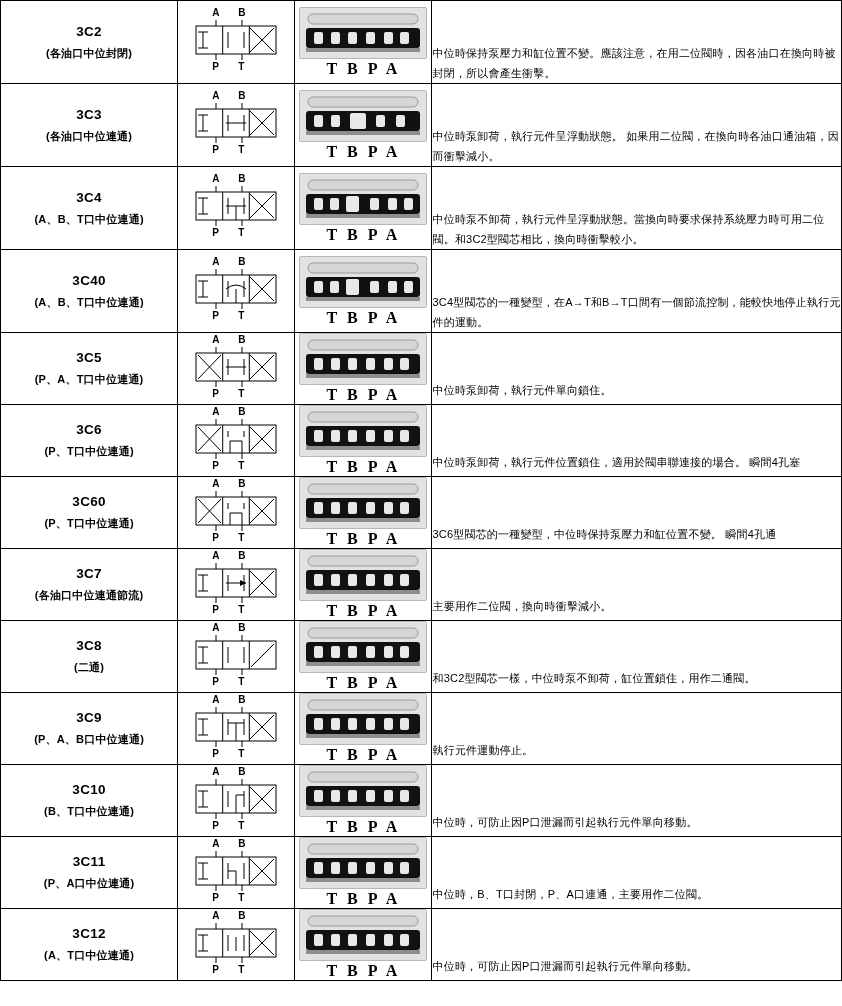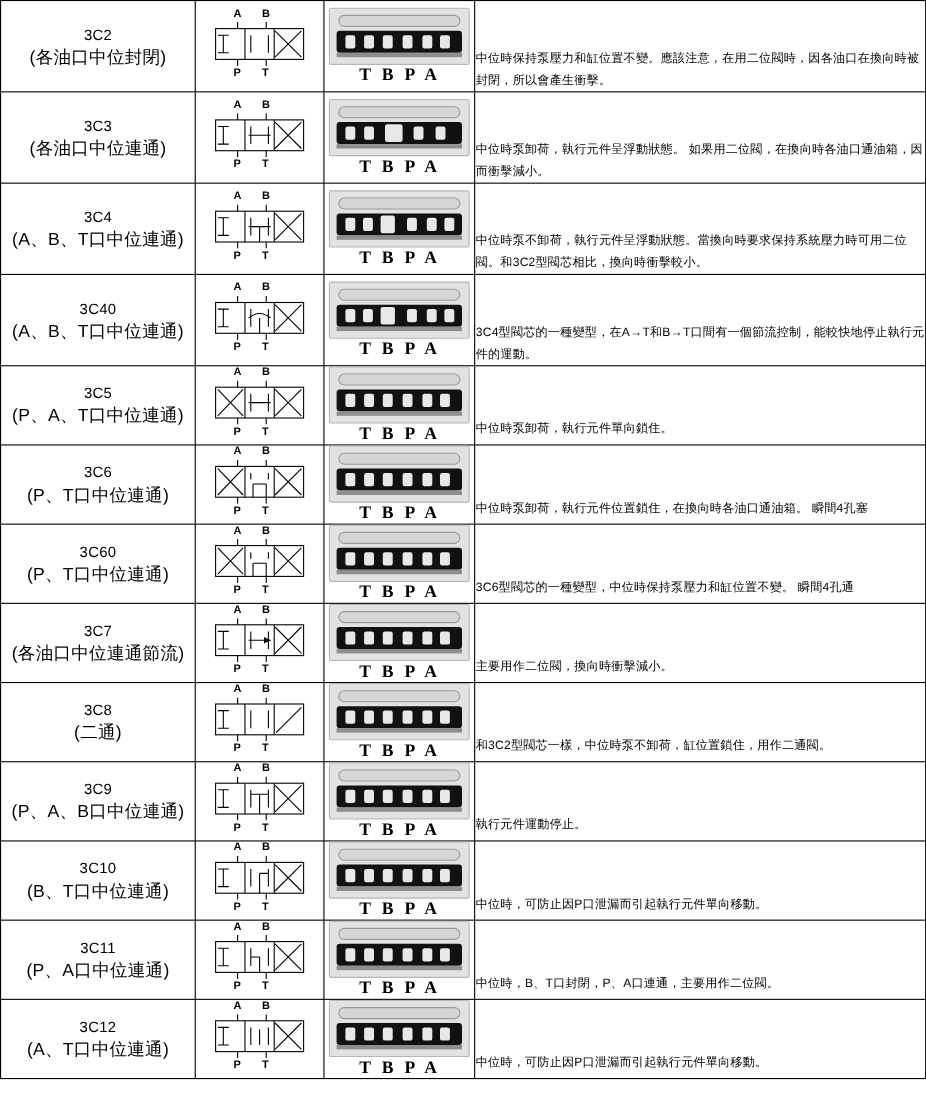--- a/index.html
+++ b/index.html
@@ -20,20 +20,21 @@
   }
   table.spec-table td {
     border: 1px solid #000000;
     vertical-align: middle;
     padding: 0;
   }
   td.col-code {
     width: 176px;
     text-align: center;
     padding: 4px 2px;
+    font-weight: bold;
   }
   td.col-symbol {
     width: 116px;
     text-align: center;
     padding: 2px 0;
   }
   td.col-spool {
     width: 136px;
     text-align: center;
     padding: 3px 0;
@@ -43,21 +44,21 @@
     padding: 6px 9px 6px 9px;
     vertical-align: middle;
   }
   .code-main {
     font-size: 13.5px;
     color: #000;
     line-height: 19px;
     letter-spacing: 0.3px;
   }
   .code-sub {
-    font-size: 16px;
+    font-size: 11px;
     color: #000;
     line-height: 20px;
     margin-top: 2px;
     letter-spacing: 0.2px;
   }
   .desc-text {
     font-size: 11px;
     line-height: 20px;
     color: #000;
     letter-spacing: 0.2px;
@@ -483,21 +484,21 @@
               <rect x="66" y="24" width="9" height="12" rx="2"></rect>
               <rect x="84" y="24" width="9" height="12" rx="2"></rect>
               <rect x="100" y="24" width="9" height="12" rx="2"></rect>
             </g>
             <rect x="6" y="40" width="114" height="4" fill="#8e8e8e"></rect>
           </svg>
         </div>
         <div class="spool-caption">T B P A</div>
       </td>
       <td class="col-desc">
-        <div class="desc-text">中位時泵卸荷，執行元件位置鎖住，在換向時各油口通油箱。
+        <div class="desc-text">中位時泵卸荷，執行元件位置鎖住，適用於閥串聯連接的場合。
 瞬間4孔塞</div>
       </td>
     </tr>
 
     <tr>
       <td class="col-code">
         <div class="code-main">3C60</div>
         <div class="code-sub">(P、T口中位連通)</div>
       </td>
       <td class="col-symbol">

